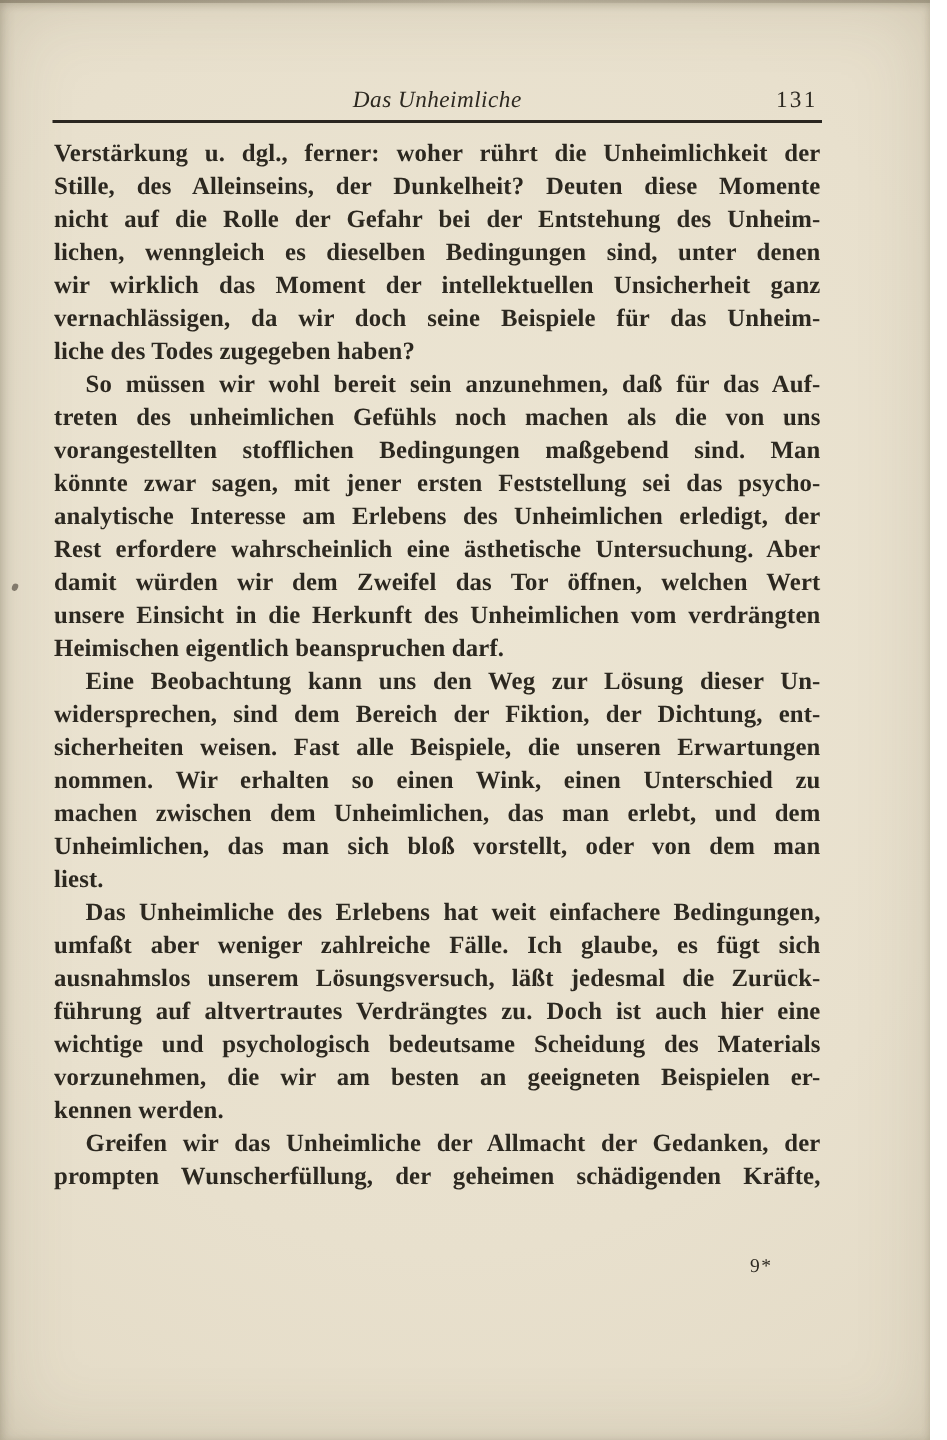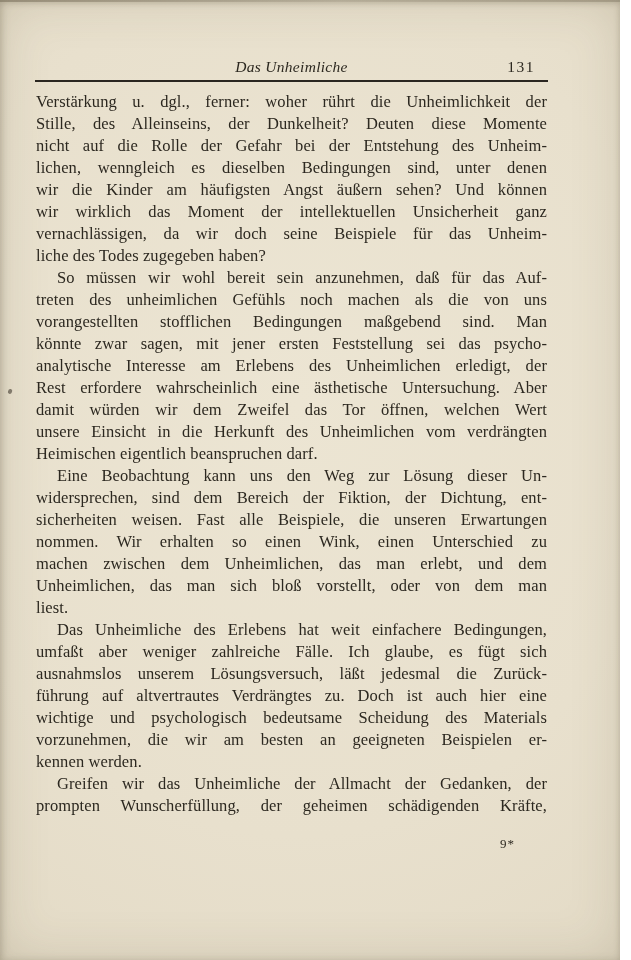--- a/index.html
+++ b/index.html
@@ -25,29 +25,29 @@
   }
   .header {
     position: absolute; top: 58px; left: 36px; width: 511px; height: 22px;
     font-size: 15.5px;
   }
   .running-title {
     position: absolute; left: 0; right: 0; top: 0;
     text-align: center; font-style: italic; letter-spacing: 0.3px;
   }
   .page-number {
-    position: absolute; right: 12px; top: 0; letter-spacing: 1.5px;
+    position: absolute; right: 2px; top: 0; letter-spacing: 1.5px;
   }
   .rule {
     position: absolute; top: 80px; left: 35px; width: 513px; height: 1.6px;
     background: #2a2620; border: none; margin: 0;
   }
   .body-text {
     position: absolute; top: 91px; left: 36px; width: 511px;
-    font-size: 16.5px; line-height: 22px; letter-spacing: 0.1px;
+    font-size: 16.5px; line-height: 22px; letter-spacing: 0.1px; font-weight: bold;
   }
   .line { text-align: justify; text-align-last: justify; }
   .line.end { text-align-last: left; }
   .para.indent .line:first-child { text-indent: 21px; }
   .sig {
     position: absolute; top: 836px; left: 36px; width: 511px;
     text-align: right; padding-right: 32px; font-size: 13px; letter-spacing: 1px;
   }
   .speck {
     position: absolute; left: 8px; top: 389px; width: 4px; height: 5px;
@@ -68,21 +68,20 @@
 
   <div class="rule"></div>
 
   <div class="body-text">
 
     <div class="para">
       <div class="line">Verstärkung u. dgl., ferner: woher rührt die Unheimlichkeit der</div>
       <div class="line">Stille, des Alleinseins, der Dunkelheit? Deuten diese Momente</div>
       <div class="line">nicht auf die Rolle der Gefahr bei der Entstehung des Unheim-</div>
       <div class="line">lichen, wenngleich es dieselben Bedingungen sind, unter denen</div>
-      <div class="line">wir die Kinder am häufigsten Angst äußern sehen? Und können</div>
       <div class="line">wir wirklich das Moment der intellektuellen Unsicherheit ganz</div>
       <div class="line">vernachlässigen, da wir doch seine Beispiele für das Unheim-</div>
       <div class="line end">liche des Todes zugegeben haben?</div>
     </div>
 
     <div class="para indent">
       <div class="line">So müssen wir wohl bereit sein anzunehmen, daß für das Auf-</div>
       <div class="line">treten des unheimlichen Gefühls noch machen als die von uns</div>
       <div class="line">vorangestellten stofflichen Bedingungen maßgebend sind. Man</div>
       <div class="line">könnte zwar sagen, mit jener ersten Feststellung sei das psycho-</div>

